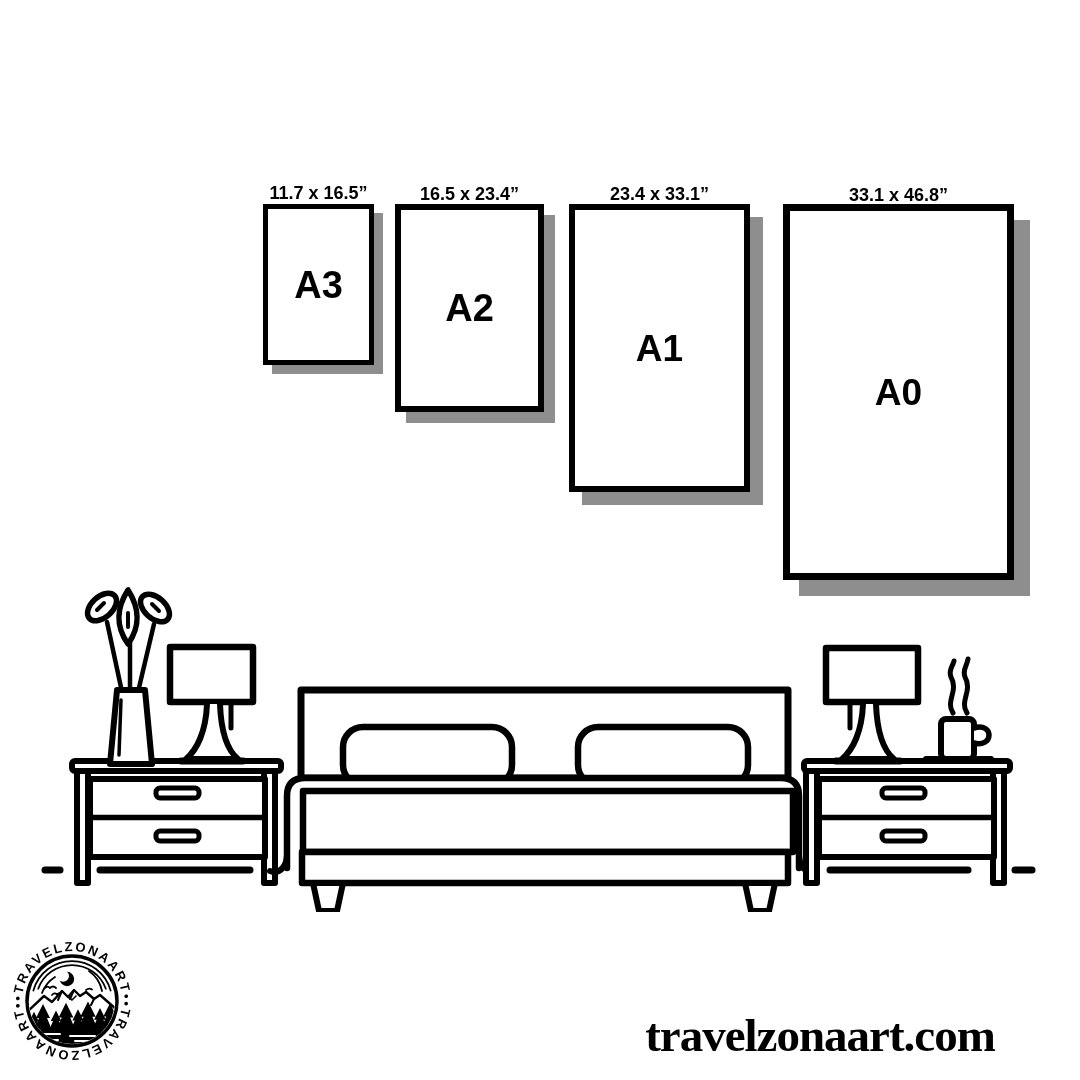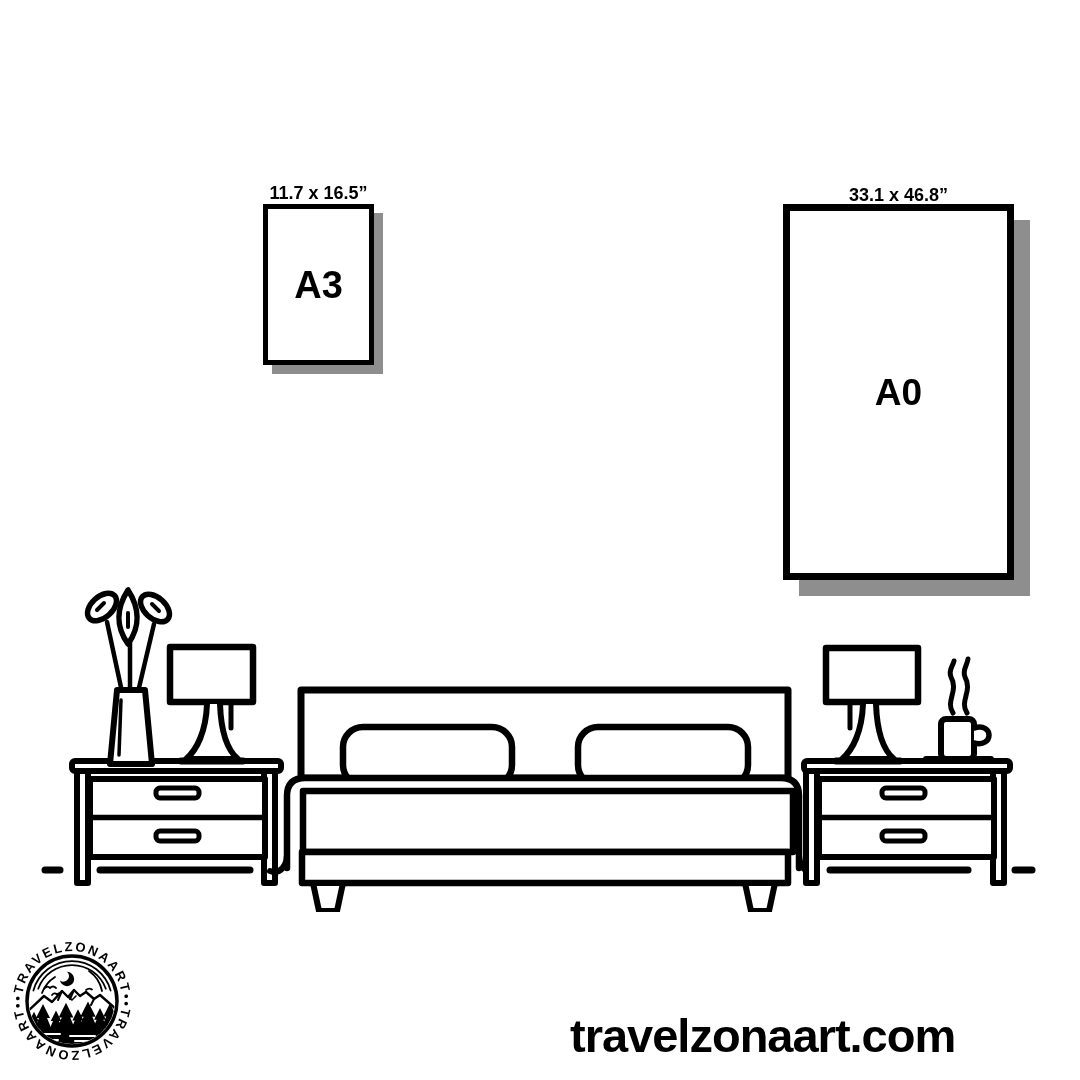--- a/index.html
+++ b/index.html
@@ -38,34 +38,42 @@
   #a1 .size-label { font-size:37px; }
   #a0 { left:783px; top:204px; width:231px; height:376px; border-width:7px; --sh:16px; }
   #a0 .size-label { font-size:37px; }
   .bedroom { position:absolute; left:40px; top:582px; width:1000px; height:330px; color:var(--ink,#000); }
   .logo { position:absolute; left:5px; top:935px; width:134px; height:132px; color:var(--ink,#000); }
   .logo text {
     font-family:"Liberation Sans", sans-serif; font-weight:bold;
     font-size:13px; letter-spacing:2.2px; fill:currentColor;
   }
   .website {
-    position:absolute; left:570px; top:1008px; width:500px; 
-    font-family:Liberation Sans, sans-serif; font-weight:bold;
+    position:absolute; left:570px; top:1008px; width:500px; text-align:center;
+    font-family:Liberation Serif, serif; font-weight:bold;
     font-size:47px; letter-spacing:-1px; color:var(--ink,#000); white-space:nowrap;
   }
 </style>
 </head>
 <body>
 
 <div class="canvas">
 
 
   <div class="paper" id="a3">
     <span class="dims">11.7 x 16.5”</span>
     <span class="size-label">A3</span>
+  </div>
+  <div class="paper" id="a2">
+    <span class="dims">16.5 x 23.4”</span>
+    <span class="size-label">A2</span>
+  </div>
+  <div class="paper" id="a1">
+    <span class="dims">23.4 x 33.1”</span>
+    <span class="size-label">A1</span>
   </div>
   <div class="paper" id="a0">
     <span class="dims">33.1 x 46.8”</span>
     <span class="size-label">A0</span>
   </div>
 
   <svg class="bedroom" viewBox="40 582 1000 330" fill="none" stroke="currentColor" stroke-linecap="round" stroke-linejoin="round">
 
     <g>
       <rect x="77" y="770" width="11" height="113" stroke-width="6" fill="#fff"></rect>

